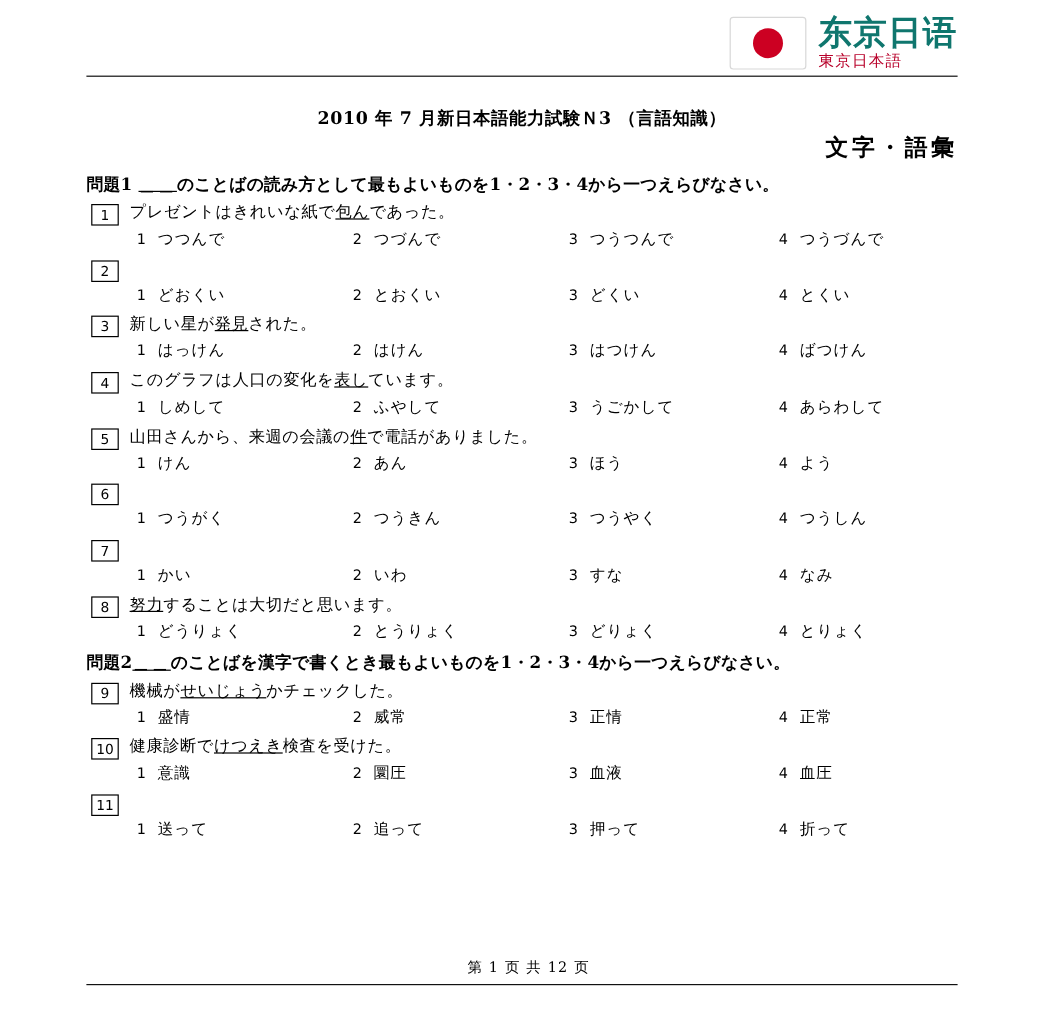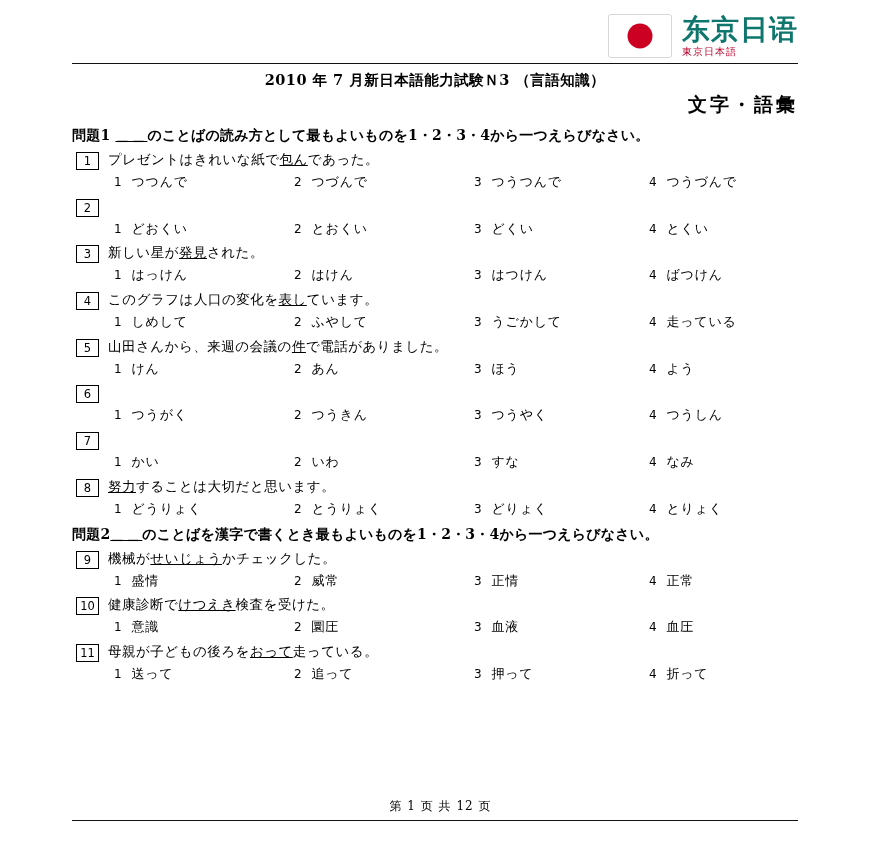--- a/index.html
+++ b/index.html
@@ -56,41 +56,41 @@
   }
   .logo-cn {
     font-family: "DejaVu Sans", "Liberation Sans", sans-serif;
     font-size: 28px;
     font-weight: bold;
     color: #0f766e;
     letter-spacing: 1px;
   }
   .logo-jp {
     font-family: "DejaVu Sans", "Liberation Sans", sans-serif;
-    font-size: 10px;
+    font-size: 13px;
     color: #b8002a;
     letter-spacing: 1px;
     margin-top: 3px;
   }
   
   .rule {
     position: absolute;
     left: 72px;
     right: 72px;
     border-top: 1px solid #111111;
   }
   .rule-top { top: 63px; }
   .rule-bottom { top: 820px; }
 
   
   .content {
     position: absolute;
     left: 72px;
     right: 72px;
-    top: 68px;
+    top: 86px;
   }
   .doc-title {
     text-align: center;
     font-size: 14.5px;
     font-weight: bold;
     letter-spacing: 0.5px;
     margin: 3px 0 2px 0;
   }
   .doc-subtitle {
     text-align: right;
@@ -284,21 +284,21 @@
         <div class="choice c1">
             <span class="idx">2</span>
             <span class="val">ふやして</span>
           </div>
         <div class="choice c2">
             <span class="idx">3</span>
             <span class="val">うごかして</span>
           </div>
         <div class="choice c3">
             <span class="idx">4</span>
-            <span class="val">走っている</span>
+            <span class="val">あらわして</span>
           </div>
       </div>
     </div>
 
     <div class="q-block">
       <div class="q-stem">
         <span class="q-num">5</span>
         <span class="q-text"><span>山田さんから、来週の会議の</span><u>件</u><span>で電話がありました。</span></span>
       </div>
       <div class="choices">
@@ -444,21 +444,20 @@
         <div class="choice c3">
             <span class="idx">4</span>
             <span class="val">血圧</span>
           </div>
       </div>
     </div>
 
     <div class="q-block">
       <div class="q-stem">
         <span class="q-num">11</span>
-        <span class="q-text"><span>母親が子どもの後ろを</span><u>おって</u><span>走っている。</span></span>
       </div>
       <div class="choices">
         <div class="choice c0">
             <span class="idx">1</span>
             <span class="val">送って</span>
           </div>
         <div class="choice c1">
             <span class="idx">2</span>
             <span class="val">追って</span>
           </div>

